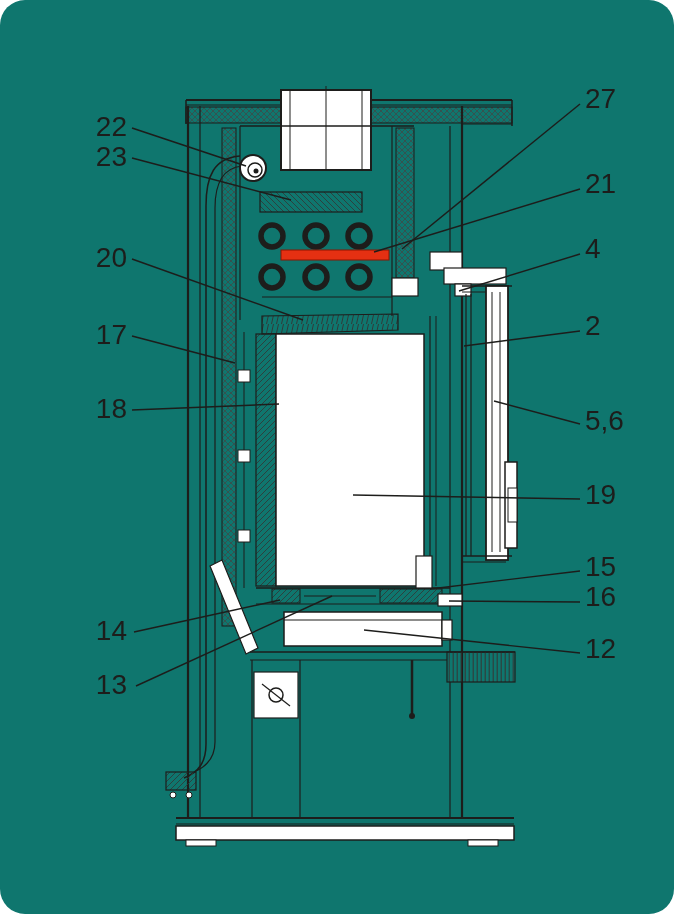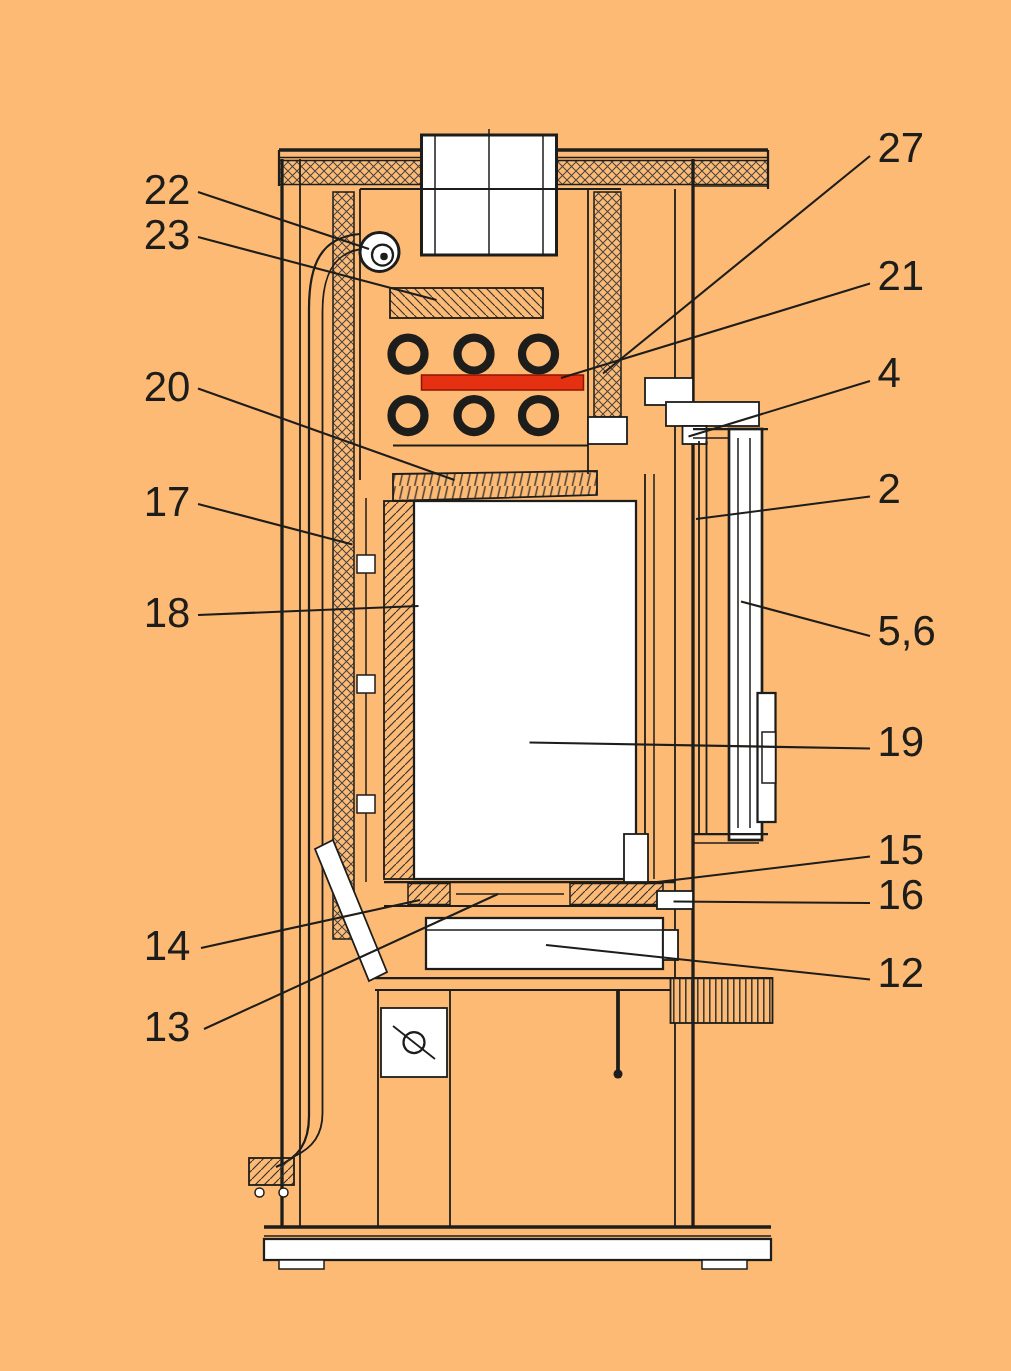--- a/index.html
+++ b/index.html
@@ -4,23 +4,24 @@
 <style>
   html, body {
     margin: 0;
     padding: 0;
     background: #ffffff;
   }
   .stage {
     position: relative;
     width: 674px;
     height: 914px;
-    background: #fdba74;
+    background: #0f766e;
     overflow: hidden;
     font-family: "Liberation Sans", sans-serif;
+    border-radius: 25px;
   }
   svg { display: block; }
   .ln   { stroke: #1d1d1b; fill: none; }
   .fillw{ fill: #ffffff; stroke: #1d1d1b; }
   .lbl {
     font-family: "Liberation Sans", "DejaVu Sans", sans-serif;
     font-size: 28px;
     fill: #1d1d1b;
   }
   .leader { stroke: #1d1d1b; stroke-width: 1.4; fill: none; }

